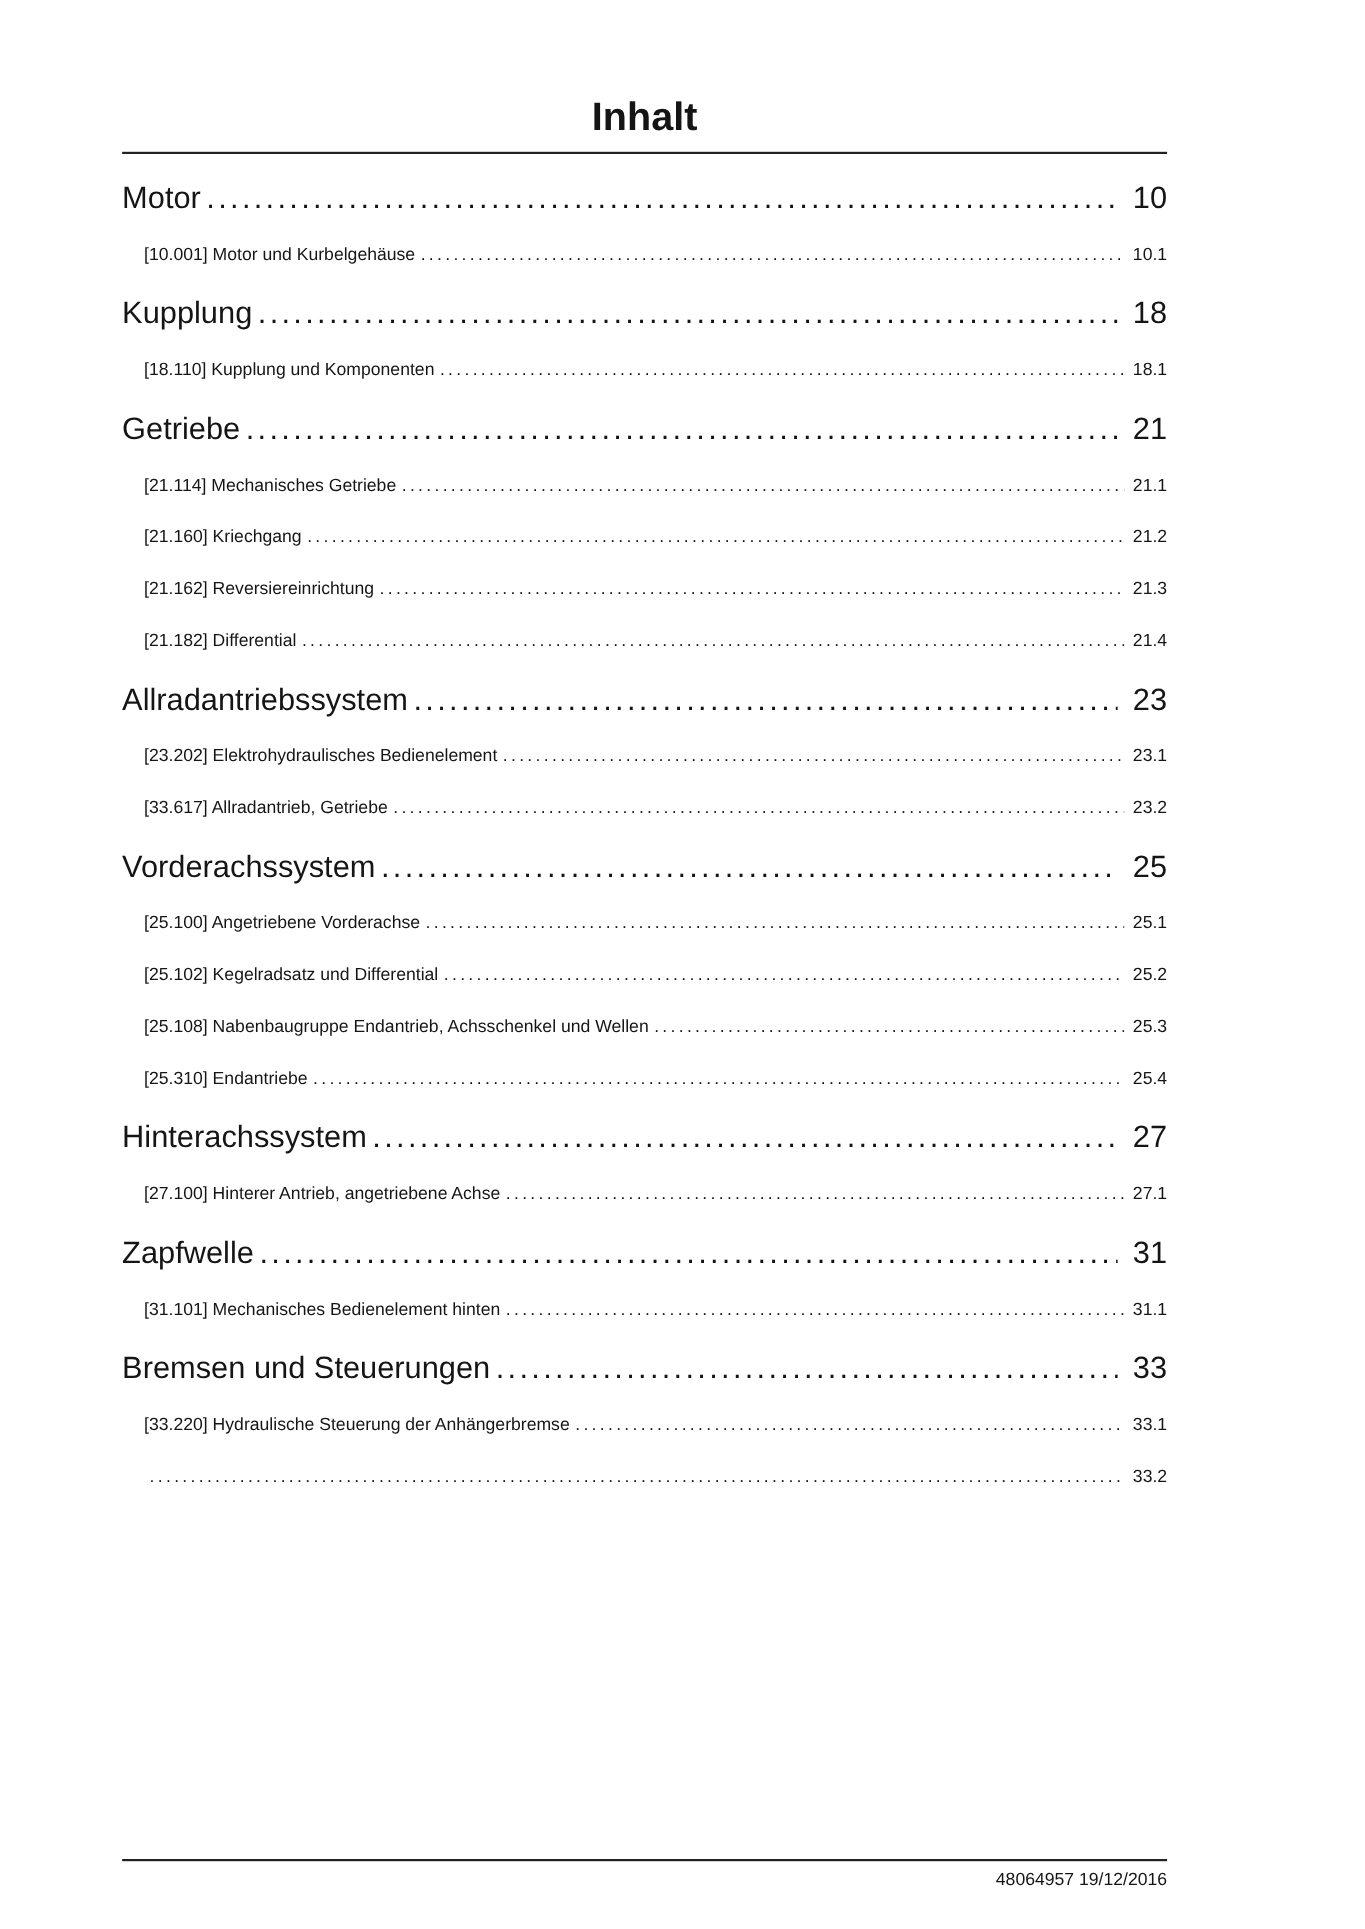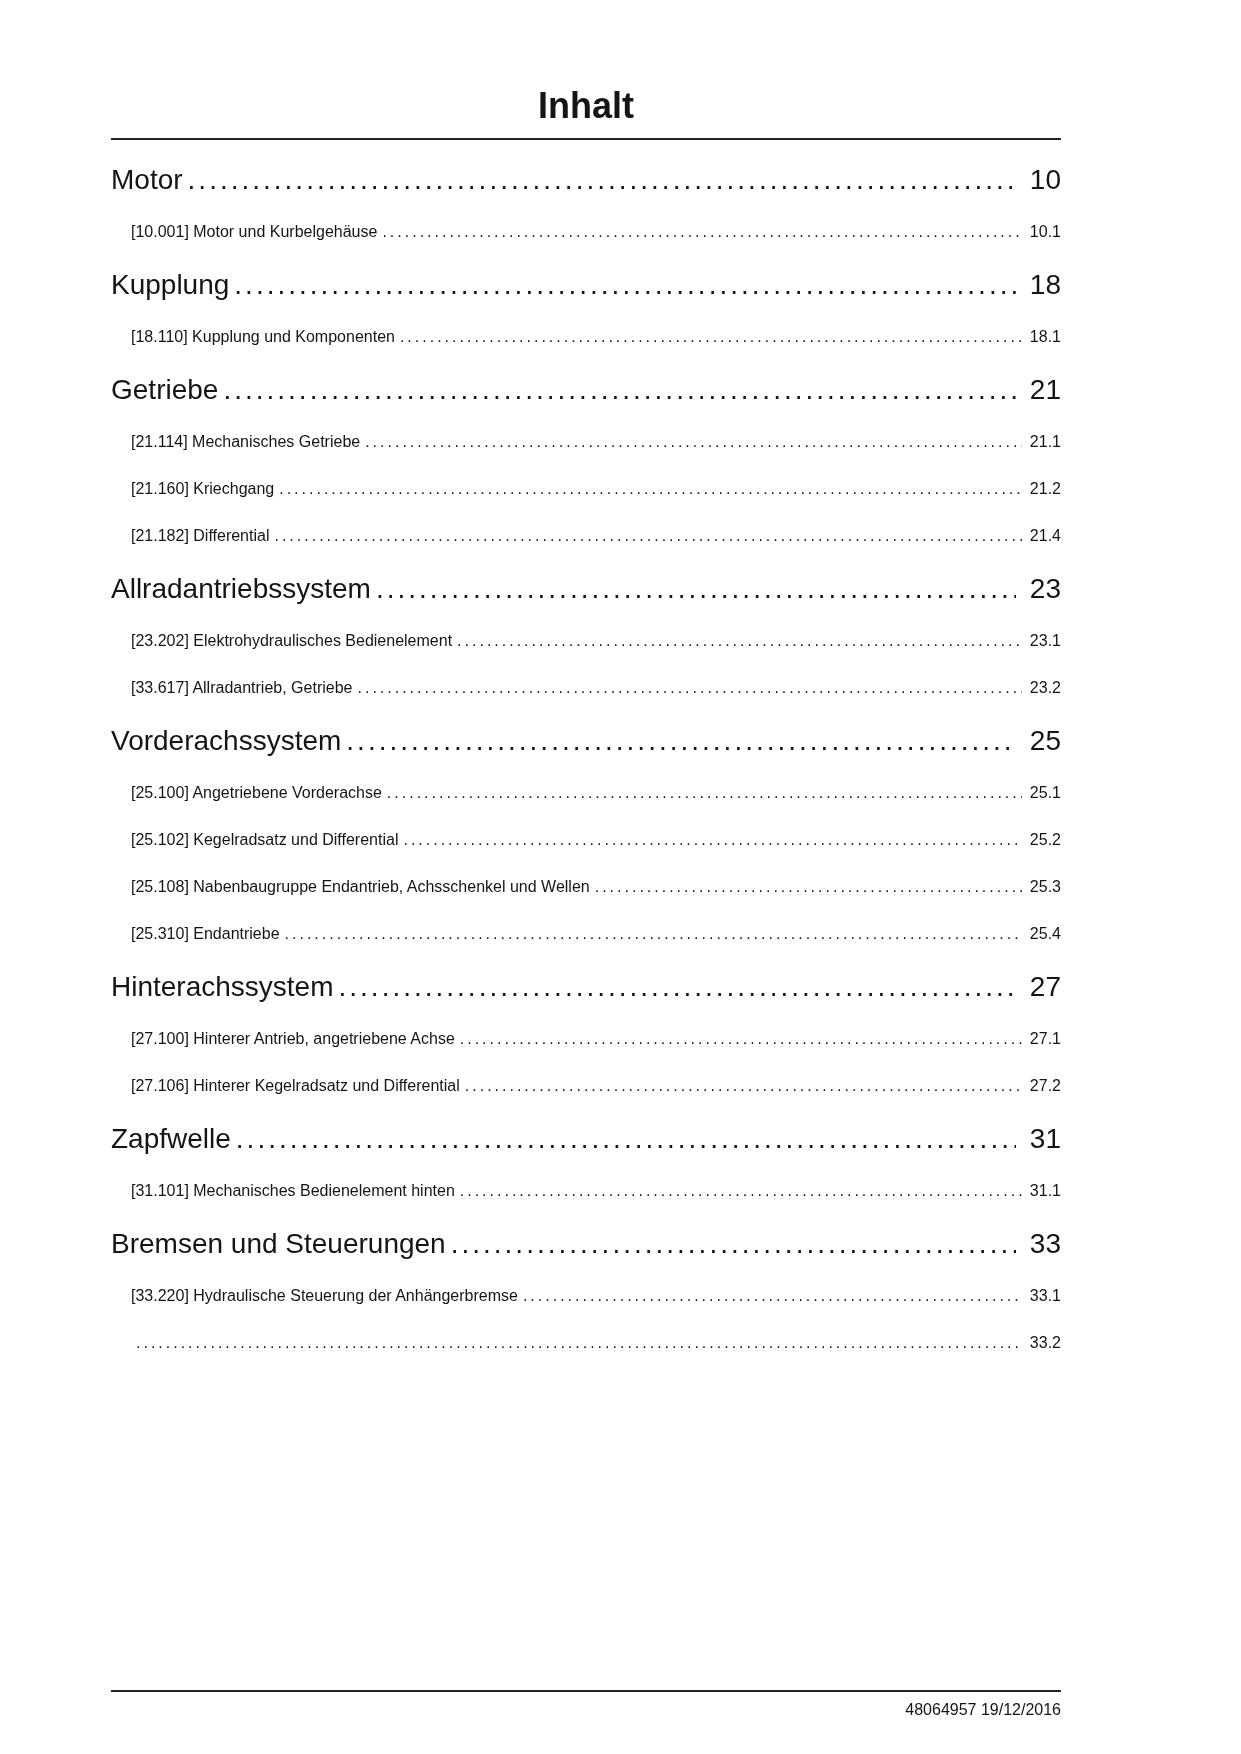--- a/index.html
+++ b/index.html
@@ -141,20 +141,25 @@
       <span class="lbl">[21.114] Mechanisches Getriebe</span>
       <span class="dots"></span>
       <span class="pg">21.1</span>
     </div>
     <div class="row sub">
       <span class="lbl">[21.160] Kriechgang</span>
       <span class="dots"></span>
       <span class="pg">21.2</span>
     </div>
     <div class="row sub">
+      <span class="lbl">[21.162] Reversiereinrichtung</span>
+      <span class="dots"></span>
+      <span class="pg">21.3</span>
+    </div>
+    <div class="row sub">
       <span class="lbl">[21.182] Differential</span>
       <span class="dots"></span>
       <span class="pg">21.4</span>
     </div>
 
     <div class="row chapter">
       <span class="lbl">Allradantriebssystem</span>
       <span class="dots"></span>
       <span class="pg">23</span>
     </div>
@@ -197,25 +202,20 @@
 
     <div class="row chapter">
       <span class="lbl">Hinterachssystem</span>
       <span class="dots"></span>
       <span class="pg">27</span>
     </div>
     <div class="row sub">
       <span class="lbl">[27.100] Hinterer Antrieb, angetriebene Achse</span>
       <span class="dots"></span>
       <span class="pg">27.1</span>
-    </div>
-    <div class="row sub">
-      <span class="lbl">[27.106] Hinterer Kegelradsatz und Differential</span>
-      <span class="dots"></span>
-      <span class="pg">27.2</span>
     </div>
 
     <div class="row chapter">
       <span class="lbl">Zapfwelle</span>
       <span class="dots"></span>
       <span class="pg">31</span>
     </div>
     <div class="row sub">
       <span class="lbl">[31.101] Mechanisches Bedienelement hinten</span>
       <span class="dots"></span>

